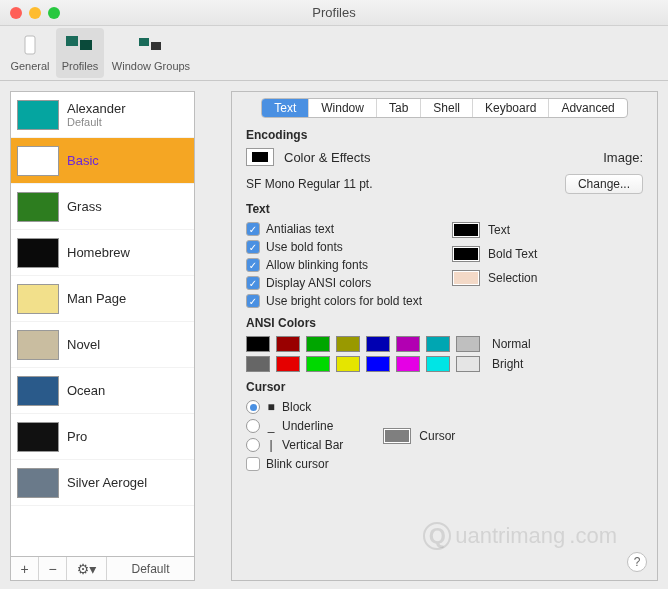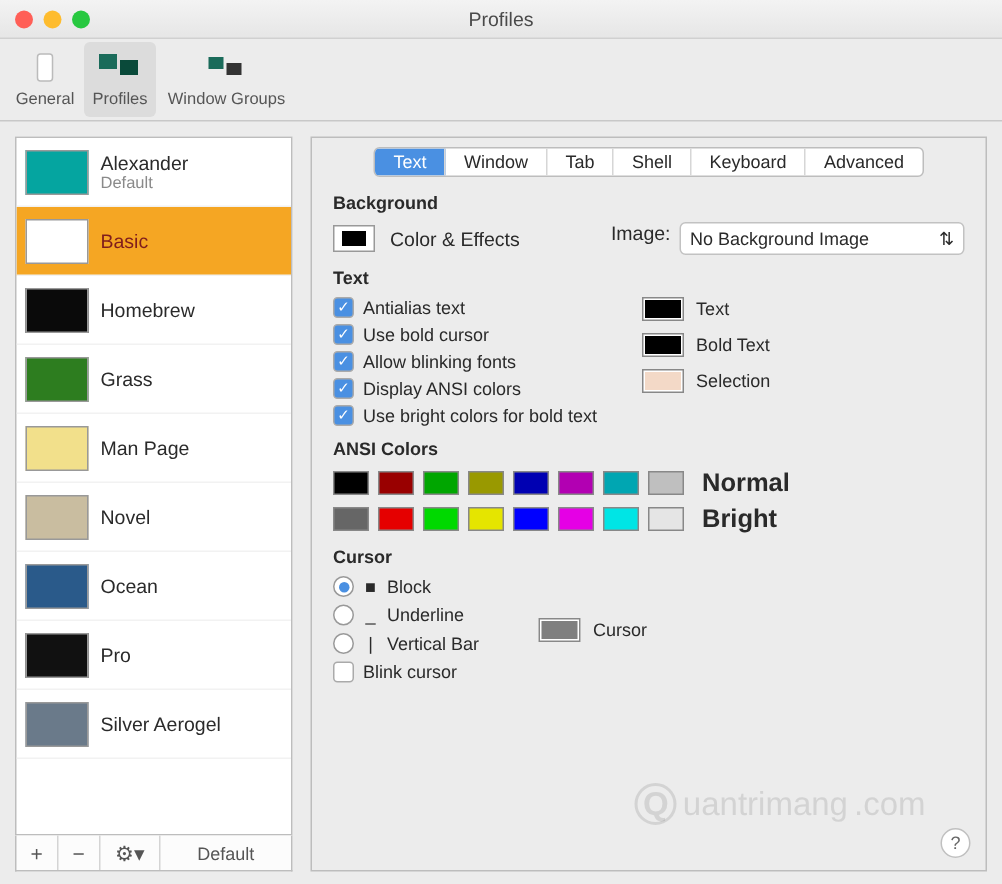--- a/index.html
+++ b/index.html
@@ -9,33 +9,33 @@
 .tl { width:12px; height:12px; border-radius:50%; }
 .tl.r{background:#ff5f57;} .tl.y{background:#febc2e;} .tl.g{background:#28c840;}
 .titlebar .title { position:absolute; left:0; right:0; text-align:center; font-size:13px; color:#4a4a4a; }
 .toolbar { height: 55px; display:flex; align-items:center; padding: 0 6px; gap:2px; background:#ececec; border-bottom:1px solid #c8c8c8; }
 .tbitem { display:flex; flex-direction:column; align-items:center; width: 48px; height:50px; justify-content:center; border-radius:4px; font-size:11px; color:#555; cursor:pointer;}
 .tbitem.sel { background:#dcdcdc; }
 .tbitem .ticon { width:28px; height:22px; display:flex; align-items:center; justify-content:center; }
 .tbitem .tlbl { margin-top:3px; }
 .tbitem.wide { width:90px; }
 .tbitem.wide2 { width:64px; }
-.body { display:flex; padding:10px 10px 8px 10px; gap:4px; height: calc(589px - 26px - 55px); }
+.body { display:flex; padding:10px 10px 8px 10px; gap:16px; height: calc(589px - 26px - 55px); }
 .leftcol { width:185px; display:flex; flex-direction:column; }
 .plist { flex:1; border:1px solid #bdbdbd; background:#fff; overflow:hidden; }
 .prow { height:46px; display:flex; align-items:center; gap:8px; padding:0 6px; border-bottom:1px solid #f2f2f2; }
 .prow .thumb { width:42px; height:30px; border:1px solid #999; background:#222; }
 .prow .pname { font-size:13px; }
 .prow .psub { font-size:11px; color:#8a8a8a; }
 .prow.sel { background:#f5a623; color:#fff; }
-.prow.sel .pname { color:#7f1d1d; }
+.prow.sel .pname { color:#6d28d9; }
 .lbtnbar { height:24px; border:1px solid #bdbdbd; border-top:none; background:#fcfcfc; display:flex; }
 .lbtn { width:28px; display:flex; align-items:center; justify-content:center; border-right:1px solid #d4d4d4; font-size:14px; color:#555; cursor:pointer;}
 .lbtn.default { flex:1; border-right:none; font-size:12px; }
-.rightcol { flex:1; border:1px solid #bdbdbd; background:#ececec; padding: 6px 14px 10px 14px; position:relative; margin-left:8px; }
+.rightcol { flex:1; border:1px solid #bdbdbd; background:#ececec; padding: 6px 14px 10px 14px; position:relative; margin-left:20px; }
 .tabrow { display:flex; justify-content:center; margin-bottom:10px; }
 .tabseg { display:flex; border:1px solid #bdbdbd; border-radius:4px; overflow:hidden; background:#fff; }
 .tabseg .tab { padding:2px 12px; font-size:12px; border-right:1px solid #d6d6d6; cursor:pointer; }
 .tabseg .tab:last-child{border-right:none;}
 .tabseg .tab.sel { background:#4a90e2; color:#fff; }
 .sect { margin-bottom:8px; }
 .sect h4 { font-size:12px; font-weight:bold; margin-bottom:6px; }
 .bgrow { display:flex; align-items:center; gap:10px; }
 .swatchbtn { width:28px; height:18px; border:1px solid #999; background:#fff; display:inline-block; }
 .swatchbtn.inner::before { content:""; display:block; width:16px; height:10px; margin:3px auto; background:#000; }
@@ -46,21 +46,21 @@
 .textopts { display:flex; gap:30px; }
 .checks { display:flex; flex-direction:column; gap:4px; }
 .chk { display:flex; align-items:center; gap:6px; font-size:12px; }
 .chk .box { width:14px; height:14px; border:1px solid #aaa; border-radius:3px; background:#4a90e2; color:#fff; display:flex; align-items:center; justify-content:center; font-size:10px; }
 .colorpairs { display:flex; flex-direction:column; gap:8px; }
 .cpair { display:flex; align-items:center; gap:8px; font-size:12px; }
 .sw { width:28px; height:16px; border:1px solid #888; display:inline-block; }
 .sw.outer { padding:1px; background:#fff; }
 .sw.outer span { display:block; width:100%; height:100%; }
 .ansirow { display:flex; align-items:center; gap:6px; margin-bottom:4px; }
-.ansirow .lbl { margin-left:6px; font-size:17px;font-weight:bold; }
+.ansirow .lbl { margin-left:6px; font-size:12px; }
 .ansisw { width:24px; height:16px; border:1px solid #888; }
 .cursor-sect { display:flex; gap:40px; }
 .radiogrp { display:flex; flex-direction:column; gap:5px; }
 .rad { display:flex; align-items:center; gap:6px; font-size:12px; }
 .rad .dot { width:14px; height:14px; border:1px solid #999; border-radius:50%; background:#fff; display:flex; align-items:center; justify-content:center; }
 .rad .dot.sel::after { content:""; width:7px; height:7px; background:#4a90e2; border-radius:50%; }
 .rad .glyph { width:10px; display:inline-block; text-align:center; }
 .helpbtn { position:absolute; bottom:8px; right:10px; width:20px; height:20px; border:1px solid #c0c0c0; border-radius:50%; background:#fff; font-size:12px; display:flex; align-items:center; justify-content:center; color:#666; cursor:pointer;}
 .watermark { position:absolute; right:40px; bottom:30px; font-size:22px; color:rgba(100,100,100,0.18); font-weight:300; pointer-events:none; display:flex; align-items:center; gap:4px; }
 .watermark .wq { border:2px solid rgba(100,100,100,0.18); border-radius:50%; width:28px; height:28px; display:flex; align-items:center; justify-content:center; font-weight:bold; }
@@ -116,29 +116,29 @@
             <div class="psub">Default</div>
           </div>
         </div>
         <div class="prow sel">
           <div class="thumb" style="background: rgb(255, 255, 255);"></div>
           <div>
             <div class="pname">Basic</div>
           </div>
         </div>
         <div class="prow">
+          <div class="thumb" style="background: rgb(45, 125, 31);"></div>
+          <div>
+            <div class="pname">Grass</div>
+          </div>
+        </div>
+        <div class="prow">
           <div class="thumb" style="background: rgb(10, 10, 10);"></div>
           <div>
             <div class="pname">Homebrew</div>
-          </div>
-        </div>
-        <div class="prow">
-          <div class="thumb" style="background: rgb(45, 125, 31);"></div>
-          <div>
-            <div class="pname">Grass</div>
           </div>
         </div>
         <div class="prow">
           <div class="thumb" style="background: rgb(242, 224, 139);"></div>
           <div>
             <div class="pname">Man Page</div>
           </div>
         </div>
         <div class="prow">
           <div class="thumb" style="background: rgb(201, 189, 160);"></div>
@@ -179,48 +179,49 @@
           <div class="tab sel">Text</div>
           <div class="tab">Window</div>
           <div class="tab">Tab</div>
           <div class="tab">Shell</div>
           <div class="tab">Keyboard</div>
           <div class="tab">Advanced</div>
         </div>
     </div>
 
     <div class="sect">
-      <h4>Background</h4>
+      <h4>Encodings</h4>
       <div class="bgrow">
         <span class="swatchbtn inner"></span>
         <span>Color &amp; Effects</span>
         <div class="imgsel">
           <span>Image:</span>
-          <div class="dropdown">
-            <span>No Background Image</span>
-            <span>⇅</span>
-          </div>
-        </div>
-      </div>
-    </div>
-
-    <div class="sect">
+        </div>
+      </div>
+    </div>
+
+    <div class="sect">
+      <div class="fontrow">
+        <span style="font-size:12px;">SF Mono Regular 11 pt.</span>
+        <span style="margin-left:auto"></span>
+        <span class="pushbtn">Change...</span>
+      </div>
     </div>
 
     <div class="sect">
       <h4>Text</h4>
       <div class="textopts">
         <div class="checks" id="textchecks">
             <div class="chk">
               <span class="box">✓</span>
               <span>Antialias text</span>
             </div>
             <div class="chk">
               <span class="box">✓</span>
-              <span>Use bold cursor</span>
+              <span>Use bold fonts</span>
             </div>
             <div class="chk">
               <span class="box">✓</span>
               <span>Allow blinking fonts</span>
             </div>
             <div class="chk">
               <span class="box">✓</span>
               <span>Display ANSI colors</span>
             </div>
             <div class="chk">

